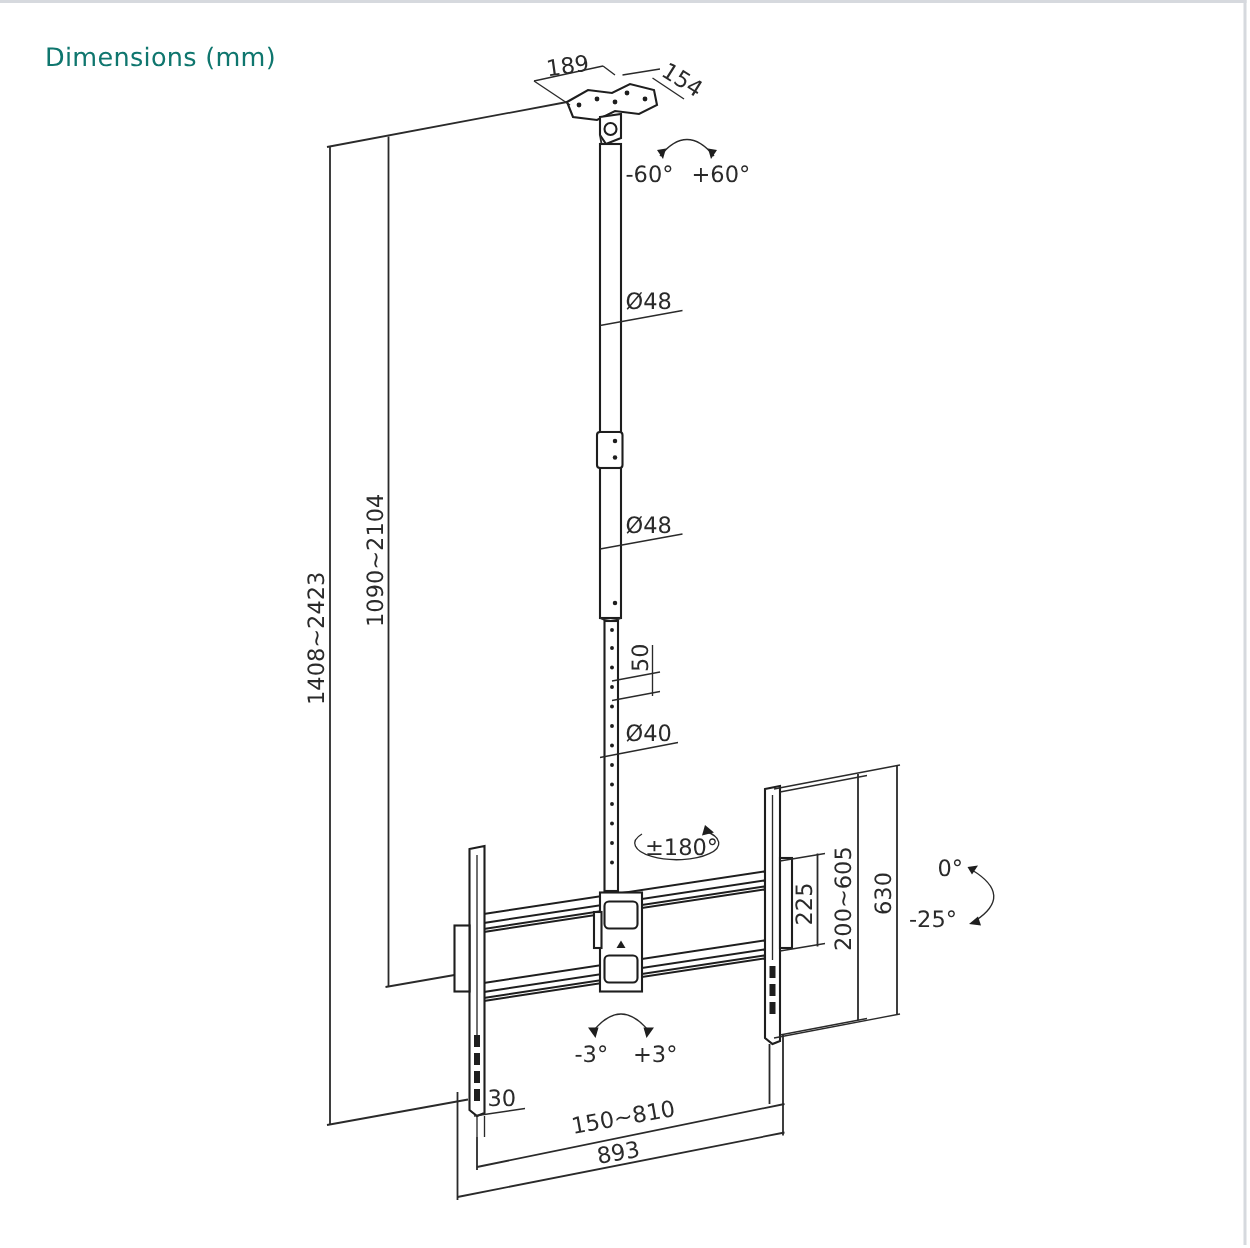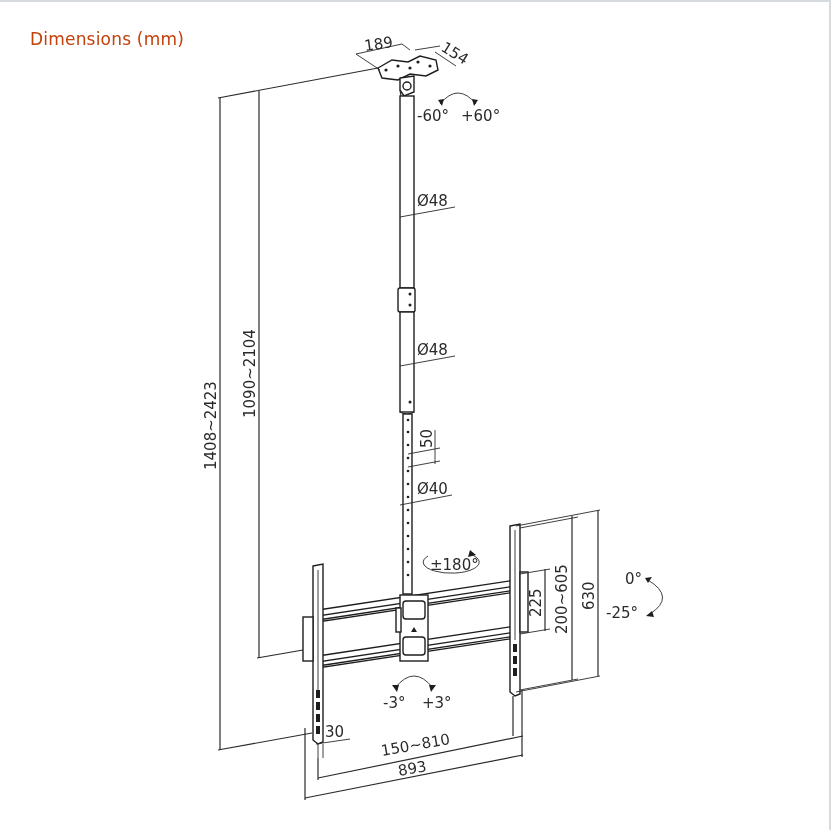--- a/index.html
+++ b/index.html
@@ -1,18 +1,18 @@
 <!DOCTYPE html>
 <html><head>
 <meta charset="utf-8">
 <style>
   html, body { margin: 0; padding: 0; background: #ffffff; }
   body { width: 833px; height: 832px; position: relative; overflow: hidden; font-family: "DejaVu Sans", sans-serif; }
   .frame { position: absolute; left: 0; top: 0; width: 831px; height: 830px; border-top: 2px solid #d6d9de; border-right: 2px solid #d6d9de; box-sizing: border-box; }
-  .title { position: absolute; left: 30px; top: 29px; font-size: 17px; color: #c2410c; letter-spacing: 0.2px; }
+  .title { position: absolute; left: 30px; top: 29px; font-size: 17px; color: #0f766e; letter-spacing: 0.2px; }
   svg { position: absolute; left: 0; top: 0; }
   .dim-text { font-family: "DejaVu Sans", sans-serif; font-size: 15px; fill: #2a2a2a; }
   .ln { stroke: #2a2a2a; fill: none; stroke-width: 1.2; }
   .thin { stroke: #2a2a2a; fill: none; stroke-width: 0.9; }
   .part { stroke: #1e1e1e; fill: #ffffff; stroke-width: 1.4; }
   .dark { fill: #1e1e1e; }
 </style>
 </head>
 <body>
 

